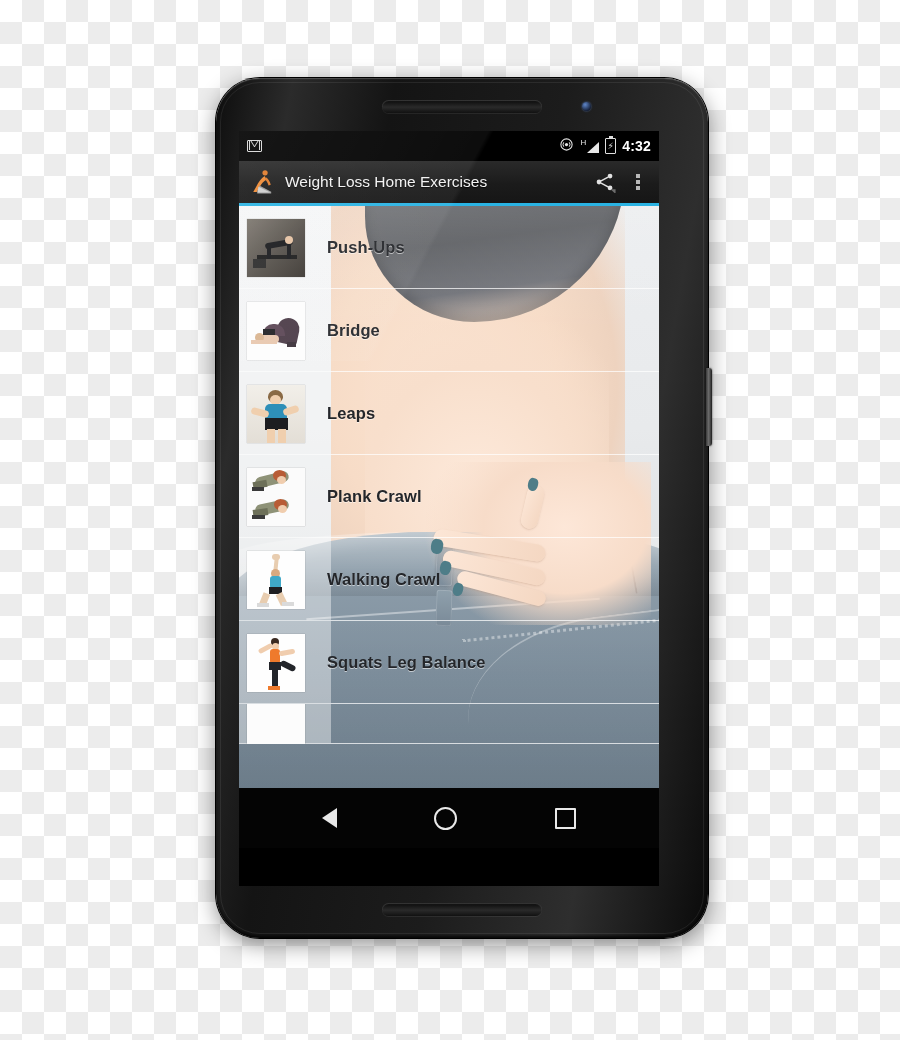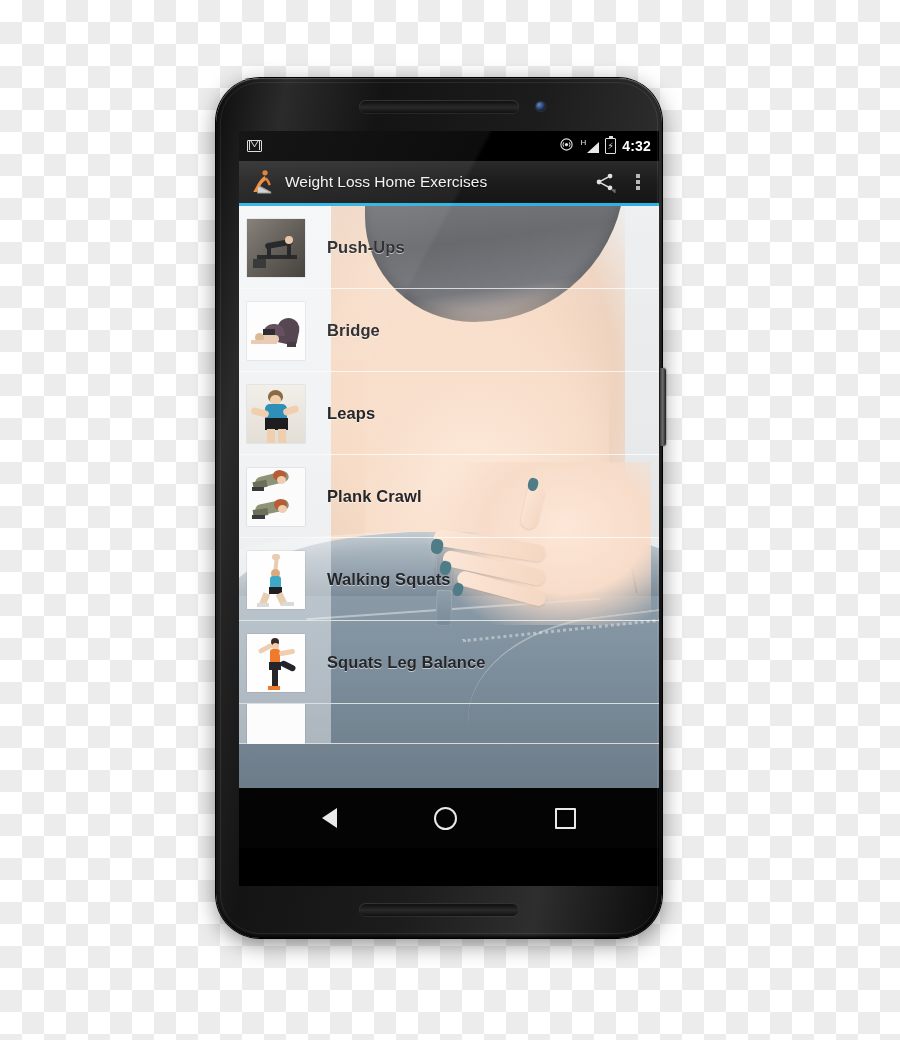--- a/index.html
+++ b/index.html
@@ -10,21 +10,21 @@
     background-image:
       linear-gradient(45deg,#ececec 25%,transparent 25%,transparent 75%,#ececec 75%,#ececec),
       linear-gradient(45deg,#ececec 25%,transparent 25%,transparent 75%,#ececec 75%,#ececec);
     background-size:44px 44px;
     background-position:0 0,22px 22px;
     position:relative;
   }
 
   
   #phone-device{
-    position:absolute;left:216px;top:78px;width:446px;height:860px;
+    position:absolute;left:216px;top:78px;width:492px;height:860px;
     border-radius:44px;
     background:linear-gradient(100deg,#0d0d0d 0%,#2b2b2b 12%,#141414 28%,#1c1c1c 55%,#2e2e2e 78%,#0a0a0a 100%);
     box-shadow:0 0 0 1px #000, 0 6px 22px rgba(0,0,0,.45),
                inset 0 1px 1px rgba(255,255,255,.22),
                inset 0 -2px 3px rgba(0,0,0,.8);
   }
   #phone-device:after{
     content:"";position:absolute;inset:4px;border-radius:40px;
     border:1px solid rgba(255,255,255,.08);pointer-events:none;
   }
@@ -422,21 +422,21 @@
             <div class="fig" style="left:27px;top:6px;width:4px;height:16px;background:#e8cdb0;transform:rotate(6deg);"></div>
             <div class="fig" style="left:25px;top:3px;width:8px;height:6px;border-radius:4px;background:#e8cdb0;"></div>
             <div class="fig" style="left:24px;top:18px;width:9px;height:9px;border-radius:50%;background:#d9a97f;"></div>
             <div class="fig" style="left:23px;top:25px;width:11px;height:13px;border-radius:3px;background:#3fa8c8;"></div>
             <div class="fig" style="left:22px;top:36px;width:13px;height:7px;background:#1f1f22;"></div>
             <div class="fig" style="left:14px;top:42px;width:7px;height:13px;background:#e8cdb0;transform:rotate(22deg);"></div>
             <div class="fig" style="left:31px;top:42px;width:7px;height:12px;background:#e8cdb0;transform:rotate(-26deg);"></div>
             <div class="fig" style="left:10px;top:52px;width:12px;height:4px;background:#dadada;"></div>
             <div class="fig" style="left:35px;top:51px;width:12px;height:4px;background:#dadada;"></div>
           </div>
-          <div class="item-label">Walking Squats</div>
+          <div class="item-label">Walking Crawl</div>
         </div>
 
         <div class="list-item">
           <div class="item-overlay"></div>
           <div class="thumb">
             <div class="t-bg" style="background:#fefefe;"></div>
             <div class="fig" style="left:24px;top:4px;width:8px;height:8px;border-radius:50%;background:#3a2a22;"></div>
             <div class="fig" style="left:25px;top:9px;width:7px;height:7px;border-radius:50%;background:#f0cdae;"></div>
             <div class="fig" style="left:23px;top:15px;width:10px;height:15px;border-radius:3px;background:#ef7a2c;"></div>
             <div class="fig" style="left:22px;top:28px;width:12px;height:8px;background:#23252a;"></div>

